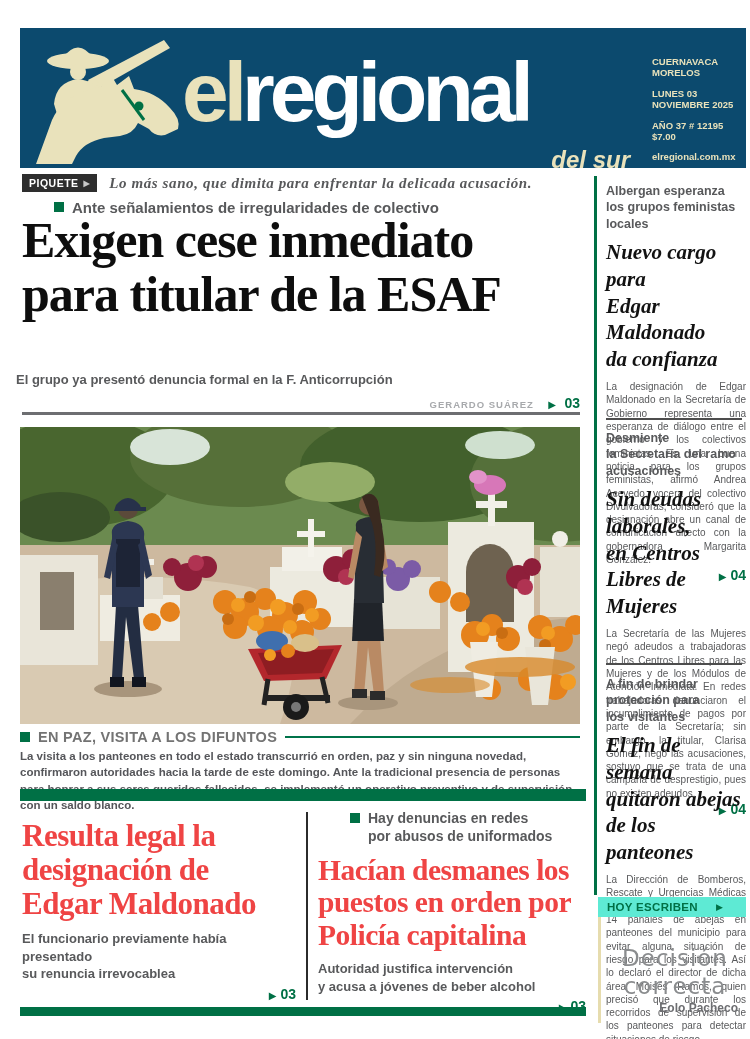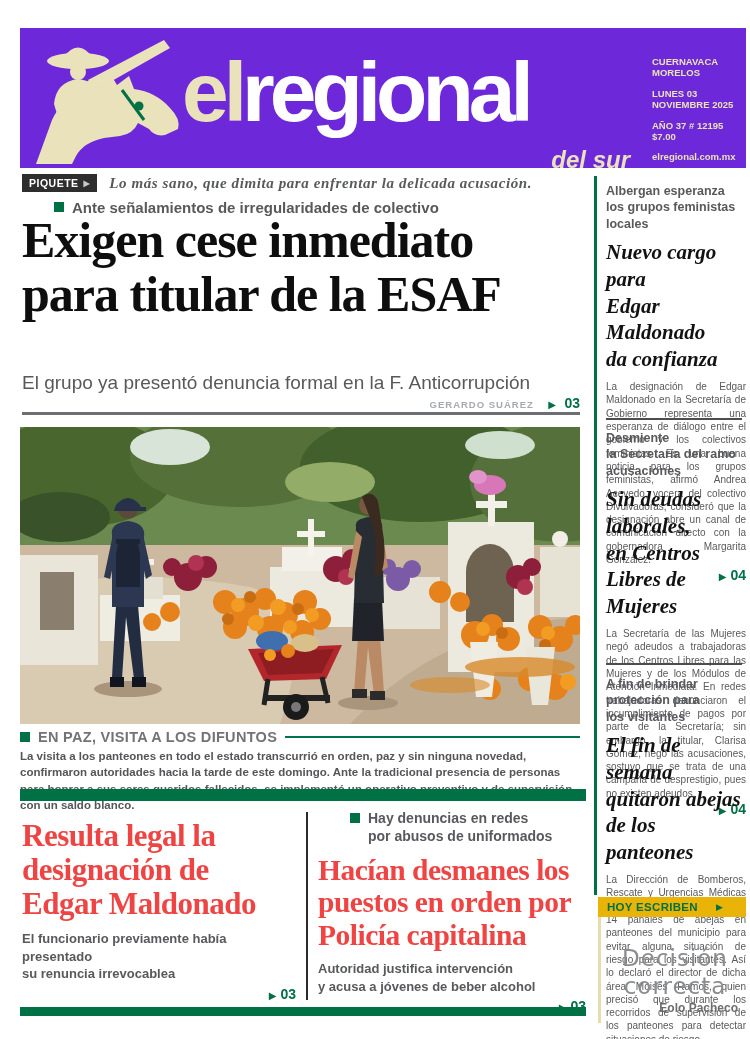--- a/index.html
+++ b/index.html
@@ -2,21 +2,21 @@
 <html><head>
 <meta charset="utf-8">
 <style>
   * { margin:0; padding:0; box-sizing:border-box; }
   html,body { background:#ffffff; }
   .page { position:relative; width:750px; height:1039px; background:#fff; overflow:hidden;
           font-family:"Liberation Sans", sans-serif; }
   .pre { white-space:pre-line; }
 
   
-  .masthead { position:absolute; left:20px; top:28px; width:726px; height:140px; background:#6d28d9; }
+  .masthead { position:absolute; left:20px; top:28px; width:726px; height:140px; background:#0c4a6e; }
   .logo-art { position:absolute; left:6px; top:4px; width:195px; height:132px; }
   .logo-text { position:absolute; left:162px; top:22px; font-weight:bold; font-size:84px;
                letter-spacing:-5px; line-height:1; }
   .logo-el { color:#e9e2bb; } .logo-reg { color:#ffffff; }
   .logo-sub { position:absolute; left:0; top:118px; width:610px; text-align:right;
               color:#e9e2bb; font-weight:bold; font-style:italic; font-size:24px; letter-spacing:0; }
   .mast-info { position:absolute; left:632px; top:28px; width:92px; color:#e9e2bb;
                font-size:9.5px; font-weight:bold; line-height:1.2; }
   .mast-info .grp { margin-bottom:9px; }
 
@@ -28,21 +28,21 @@
   .piquete-text { margin-left:12px; font-family:"Liberation Serif", serif; font-style:italic;
                   font-weight:bold; font-size:15px; color:#58595b; letter-spacing:.6px; }
 
   
   .kicker { display:flex; align-items:flex-start; gap:8px; font-weight:bold; color:#58595b;padding-left:32px; }
   .sq { width:10px; height:10px; background:#007045; flex:0 0 auto; margin-top:3px; }
   .lead-kicker { position:absolute; left:22px; top:199px; font-size:15px; }
   .lead-headline { position:absolute; left:22px; top:214px; width:568px;
                    font-family:"Liberation Serif", serif; font-weight:bold; font-size:50px;
                    line-height:1.07; letter-spacing:-1px; color:#0e0e0e; }
-  .lead-subhead { position:absolute; left:22px; top:372px; font-size:19px; font-weight:normal; color:#58595b; }
+  .lead-subhead { position:absolute; left:16px; top:372px; font-size:13px; font-weight:bold; color:#58595b; }
   .lead-byline { position:absolute; left:22px; top:394px; width:558px; text-align:right; }
   .byline-name { font-size:9.5px; color:#a7a9ac; letter-spacing:1px; font-weight:bold; }
   .green-arrow { color:#007045; font-size:10px; margin:0 4px 0 10px; }
   .page-num { color:#007045; font-weight:bold; font-size:14px; }
   .rule-dark { position:absolute; left:22px; top:412px; width:558px; height:3px; background:#6d6e71; }
 
   
   .photo { position:absolute; left:20px; top:427px; width:560px; height:297px; background:#c3b09a; }
   .photo svg { display:block; width:100%; height:100%; }
 
@@ -69,21 +69,21 @@
   
   .side-div { position:absolute; left:594px; top:176px; width:3px; height:719px; background:#007045; }
   .sstory { position:absolute; left:606px; width:140px; }
   .sstory .sk { font-size:12.5px; font-weight:bold; color:#58595b; line-height:1.3; }
   .sstory h3 { font-family:"Liberation Serif", serif; font-style:italic; font-weight:bold;
                font-size:21px; line-height:1.28; color:#121212; margin-top:7px; }
   .sstory .body { margin-top:7px; font-size:10px; color:#58595b; line-height:1.33; text-align:justify; }
   .sstory .pref { text-align:right; }
   .srule { position:absolute; left:606px; width:136px; height:2px; background:#4d4d4d; }
 
-  .hoy-strip { position:absolute; left:598px; top:897px; width:148px; height:20px; background:#eab308;
+  .hoy-strip { position:absolute; left:598px; top:897px; width:148px; height:20px; background:#5eead4;
                display:flex; align-items:center; padding-left:9px; gap:18px; }
   .hoy-strip .txt { color:#007045; font-weight:bold; font-size:11.5px; letter-spacing:.3px; }
   .hoy-strip .arr { color:#007045; font-size:9px; }
   .tan-line { position:absolute; left:598px; top:917px; width:3px; height:106px; background:#e6dcae; }
   .serp { position:absolute; left:610px; top:925px; width:136px; color:#007045; font-weight:bold; font-size:13.5px; }
   .col-title { position:absolute; left:604px; top:944px; width:142px; text-align:center;
                font-family:"DejaVu Sans", sans-serif; font-size:23px; color:#8a8c8e; line-height:1.22;
                letter-spacing:1px; }
   .col-author { position:absolute; left:604px; top:1001px; width:134px; text-align:right;
                 font-weight:bold; font-size:12px; color:#6d6e71; }

